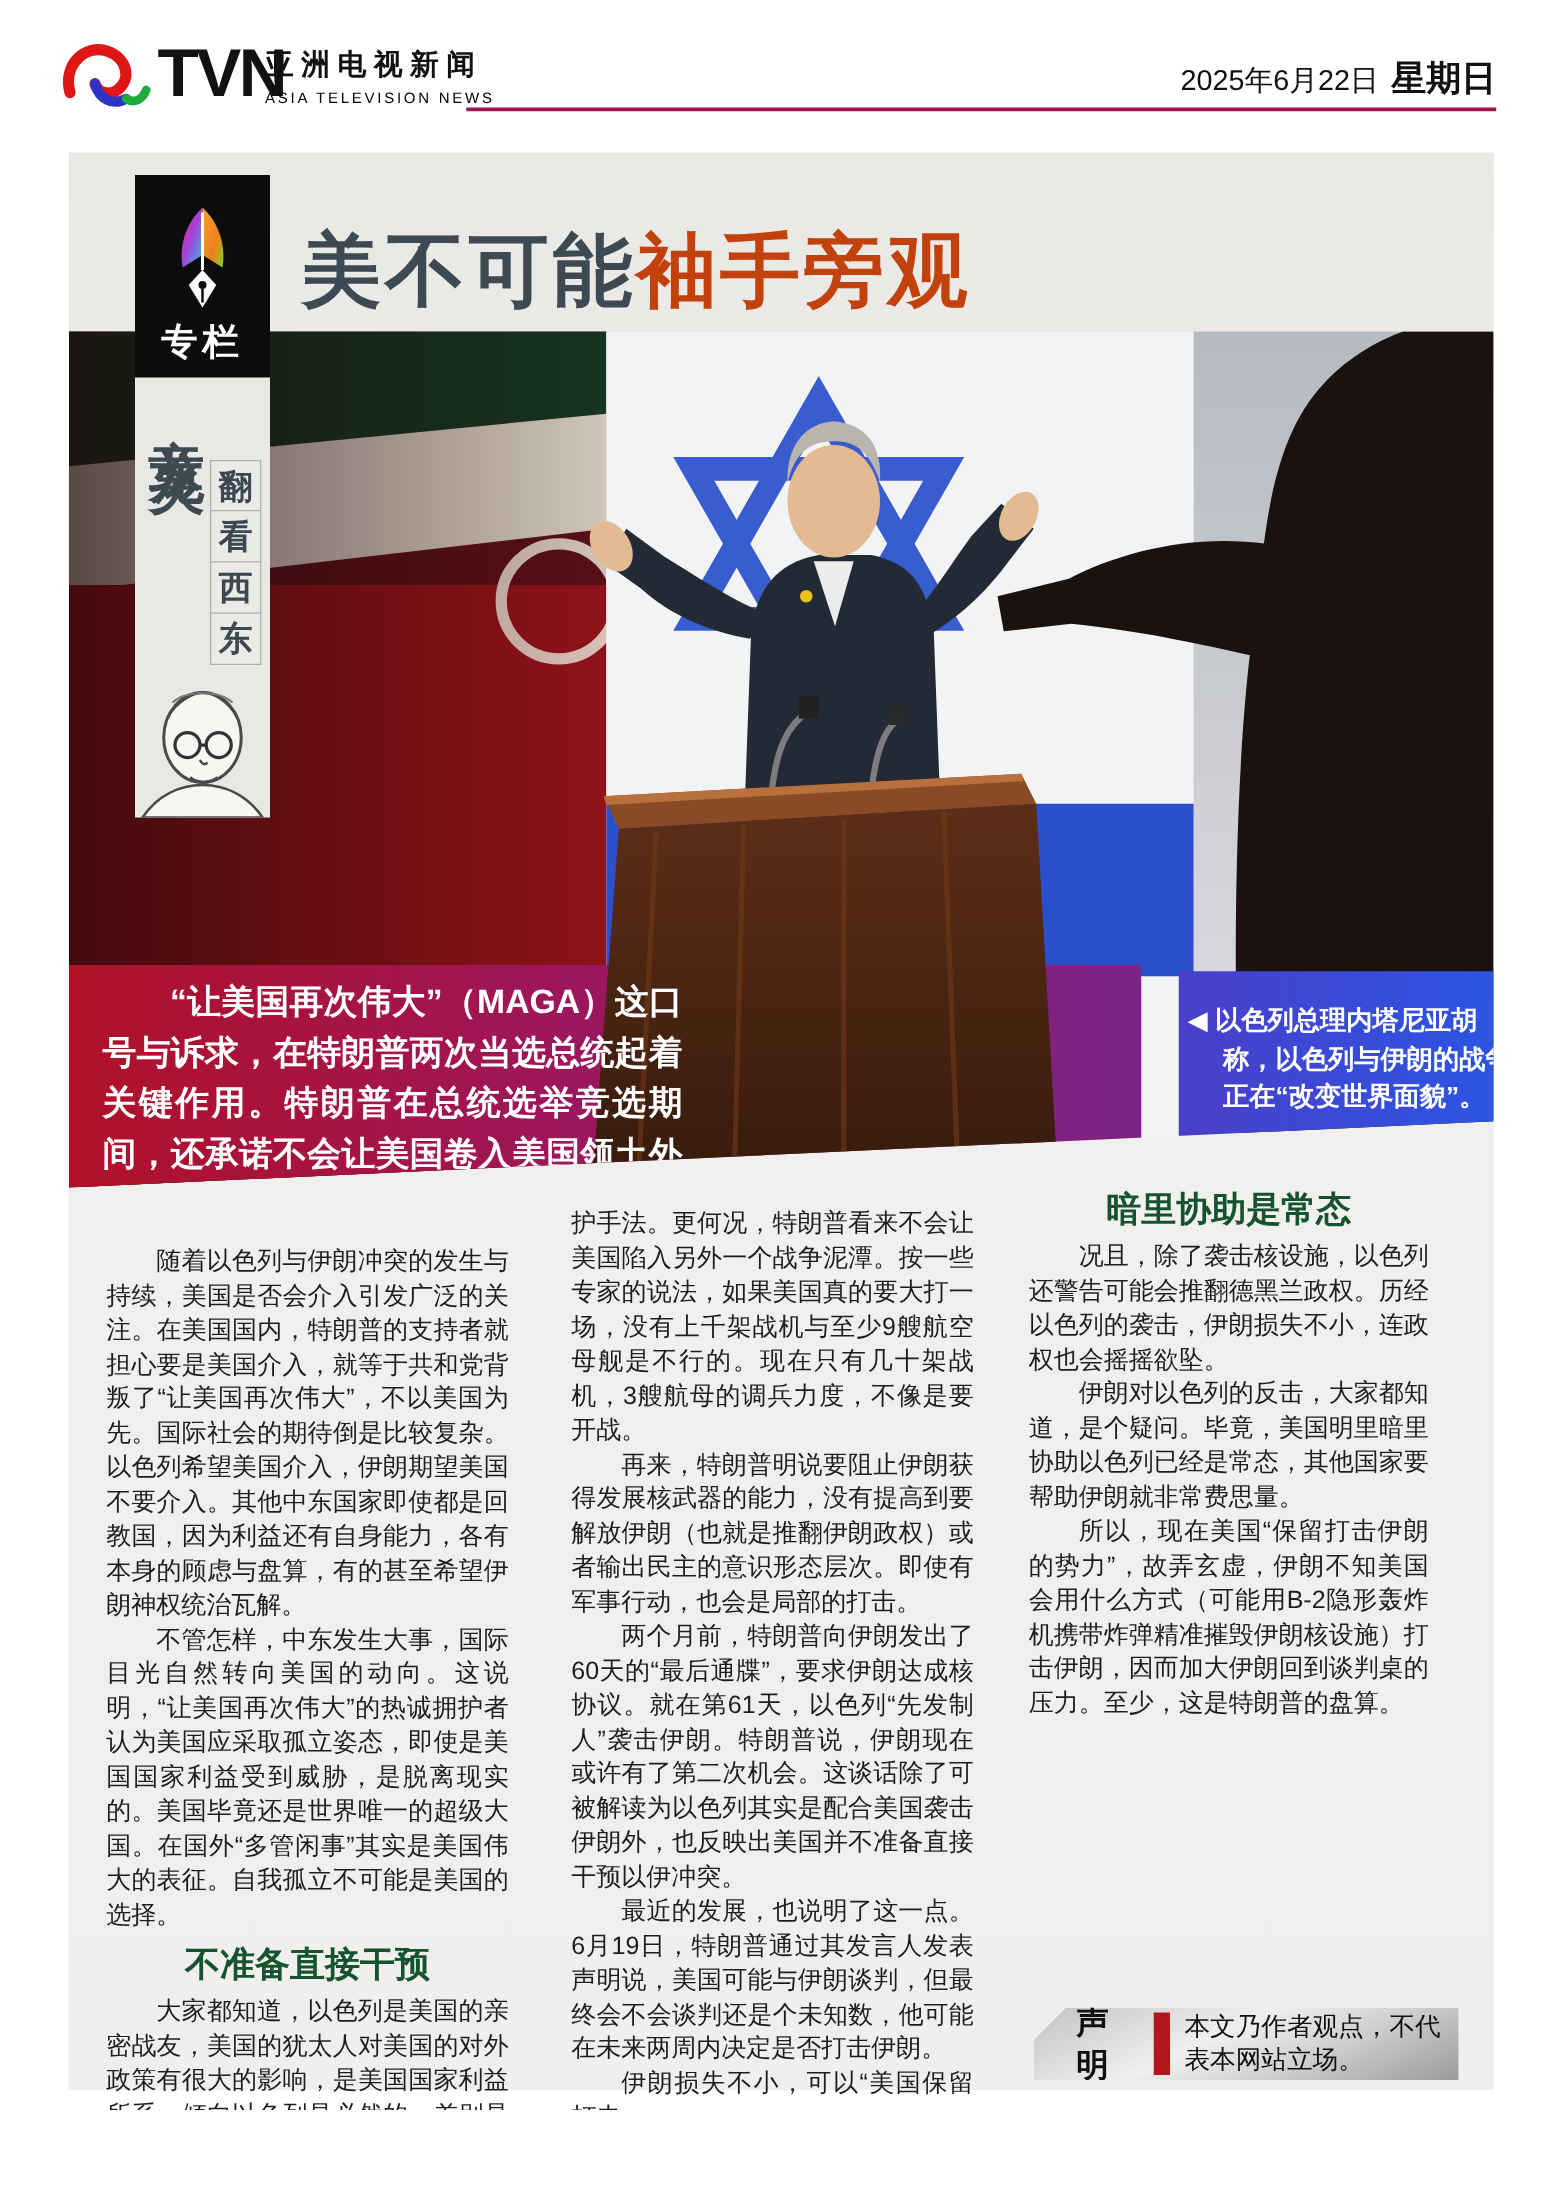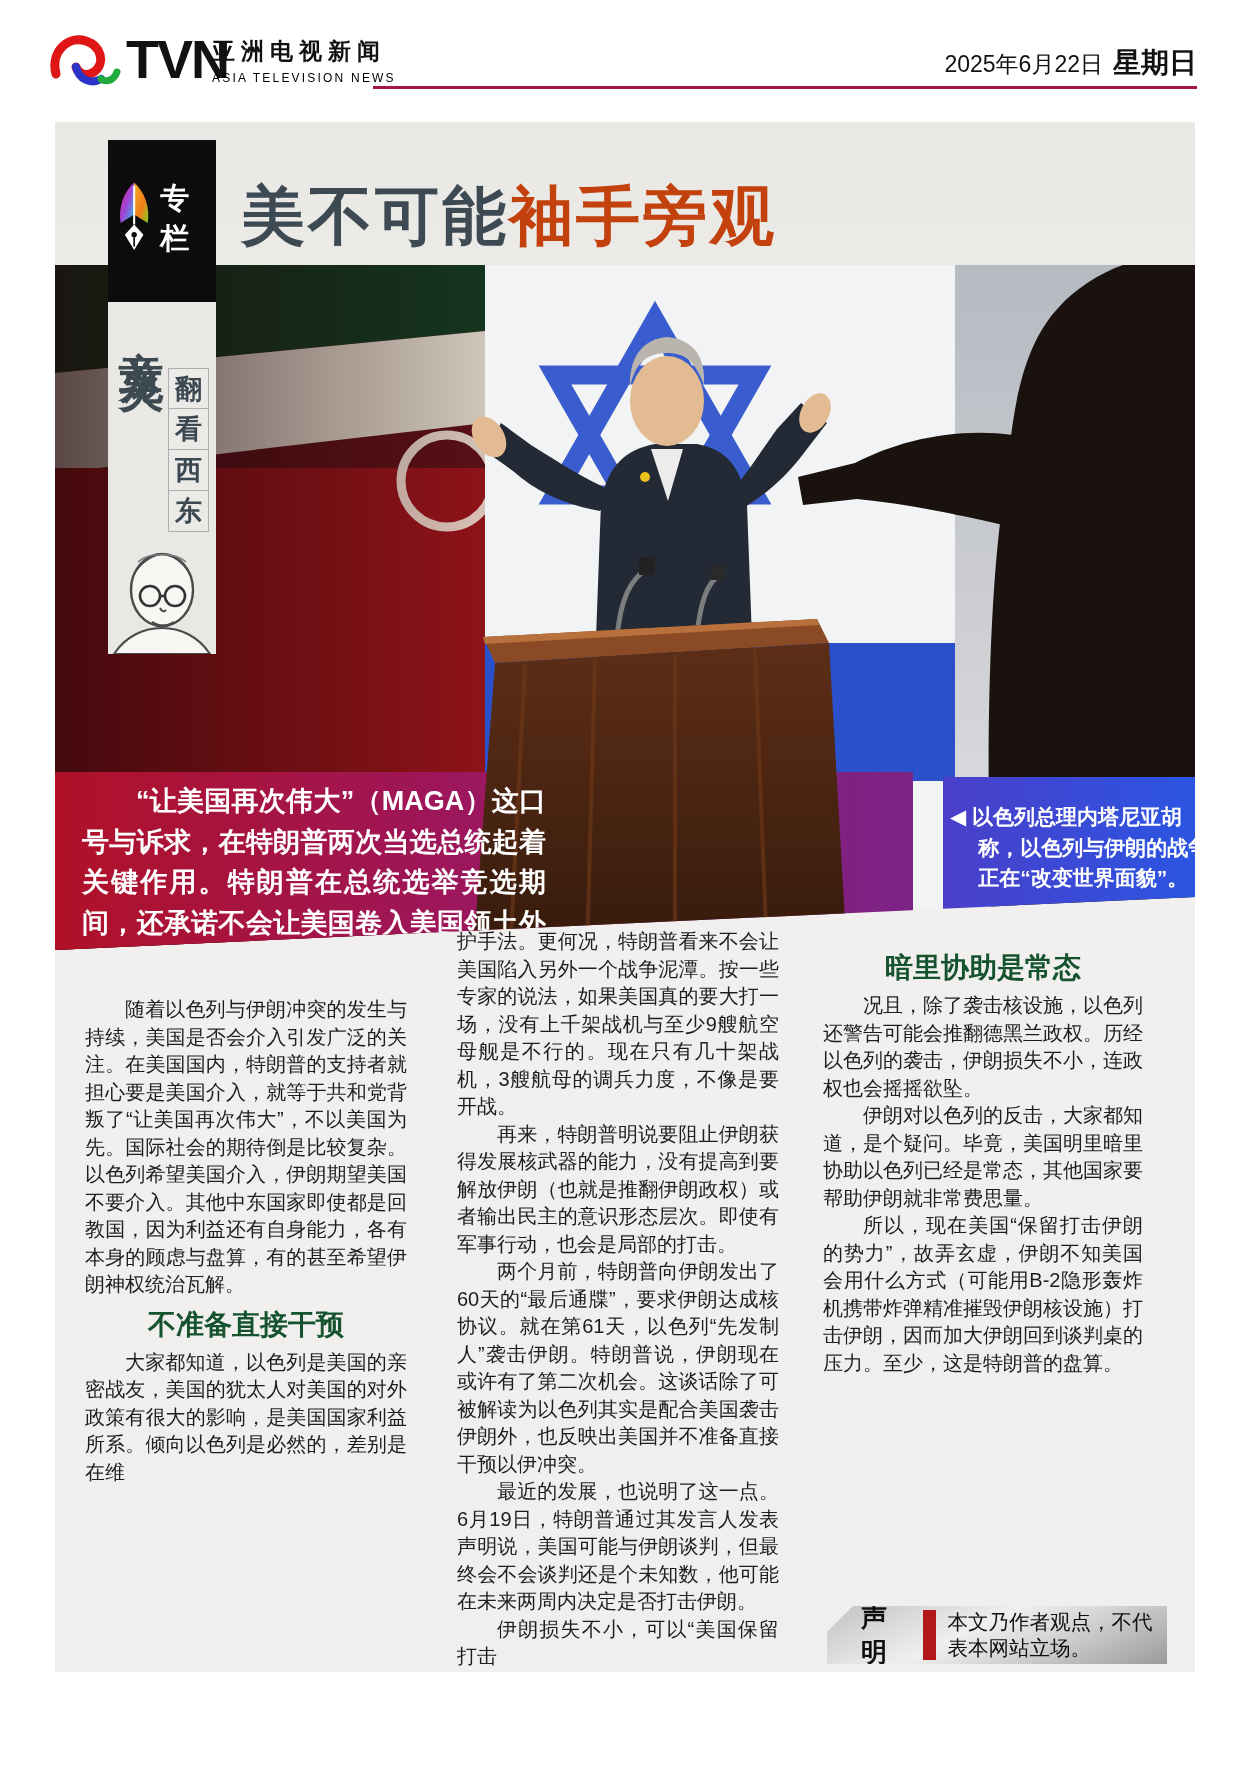--- a/index.html
+++ b/index.html
@@ -23,21 +23,21 @@
               background:linear-gradient(180deg,#e9e8e4 0%,#edecea 18%,#f1f0ee 40%,#f0efed 100%);}
 
   
   .headline{position:absolute;left:241px;top:170px;white-space:nowrap;
             font-size:64px;font-weight:800;letter-spacing:3px;line-height:92px;}
   .headline .h-dark{color:#3d4a54;}
   .headline .h-red{color:#c2410c;}
 
   
   .badge{position:absolute;left:108px;top:140px;width:108px;height:162px;background:#0c0c0c;
-         display:flex;align-items:center;justify-content:flex-end;
+         display:flex;flex-direction:column;align-items:center;justify-content:flex-end;
          padding-bottom:8px;box-sizing:border-box;z-index:6;}
   .badge-label{color:#fff;font-size:29px;font-weight:800;letter-spacing:4px;margin-top:4px;}
   .strip{position:absolute;left:108px;top:302px;width:108px;height:352px;background:#e9e8e4;z-index:6;}
   .author-name{position:absolute;left:8px;top:12px;writing-mode:vertical-rl;text-orientation:upright;
                font-size:45px;font-weight:800;color:#3d4a52;letter-spacing:9px;line-height:50px;}
   .col-grid{position:absolute;left:60px;top:66px;width:41px;}
   .col-cell{width:41px;height:41px;border:1px solid #aab0b2;border-top:none;box-sizing:border-box;
             display:flex;align-items:center;justify-content:center;
             font-size:27px;font-weight:700;color:#3b4851;background:rgba(255,255,255,0.12);}
   .col-cell:first-child{border-top:1px solid #aab0b2;}
@@ -54,21 +54,21 @@
              font-size:21px;font-weight:700;line-height:30.5px;
              text-indent:-1.35em;padding-left:1.35em;z-index:4;}
 
   
   .col{position:absolute;font-size:20px;line-height:27.5px;color:#1d1d20;text-align:justify;z-index:3;}
   .col p{margin:0;text-indent:2em;}
   .col p.cont{text-indent:0;}
   .col h3{margin:9px 0 7px 0;text-align:center;font-size:28px;line-height:34px;
           font-weight:800;color:#14532d;text-indent:0;}
   .col1{left:85px;top:996px;width:322px;}
-  .col2{left:457px;top:928px;width:322px;}
+  .col2{left:457px;top:966px;width:322px;}
   .col3{left:823px;top:942px;width:320px;}
 
   
   .statement{position:absolute;left:827px;top:1606px;width:340px;height:58px;
              background:linear-gradient(155deg,#c2c2c2 0%,#efefee 42%,#d8d8d8 60%,#9b9b9b 100%);
              clip-path:polygon(26px 0,100% 0,100% 100%,0 100%,0 26px);
              display:flex;align-items:center;box-sizing:border-box;padding-left:34px;z-index:5;}
   .statement .s-label{font-size:26px;font-weight:800;color:#0f0f0f;}
   .statement .s-bar{width:13px;height:50px;background:#b2171c;margin:0 12px 0 14px;flex:none;}
   .statement .s-text{font-size:20.5px;line-height:26px;color:#101010;width:240px;}
@@ -243,20 +243,21 @@
       <circle cx="42" cy="58" r="10" fill="none" stroke="#333" stroke-width="2.6"></circle>
       <circle cx="67" cy="58" r="10" fill="none" stroke="#333" stroke-width="2.6"></circle>
       <line x1="52" y1="58" x2="57" y2="58" stroke="#333" stroke-width="2.6"></line>
       <path d="M52 70 C54 74 56 74 58 72" fill="none" stroke="#4a4a4a" stroke-width="2"></path>
       <path d="M44 84 C50 89 60 89 66 84" fill="none" stroke="#4a4a4a" stroke-width="2.4"></path>
     </svg>
   </div>
 
   <div class="col col1">
     <p>随着以色列与伊朗冲突的发生与持续，美国是否会介入引发广泛的关注。在美国国内，特朗普的支持者就担心要是美国介入，就等于共和党背叛了“让美国再次伟大”，不以美国为先。国际社会的期待倒是比较复杂。以色列希望美国介入，伊朗期望美国不要介入。其他中东国家即使都是回教国，因为利益还有自身能力，各有本身的顾虑与盘算，有的甚至希望伊朗神权统治瓦解。</p>
+    <p>不管怎样，中东发生大事，国际目光自然转向美国的动向。这说明，“让美国再次伟大”的热诚拥护者认为美国应采取孤立姿态，即使是美国国家利益受到威胁，是脱离现实的。美国毕竟还是世界唯一的超级大国。在国外“多管闲事”其实是美国伟大的表征。自我孤立不可能是美国的选择。</p>
     <h3>不准备直接干预</h3>
     <p>大家都知道，以色列是美国的亲密战友，美国的犹太人对美国的对外政策有很大的影响，是美国国家利益所系。倾向以色列是必然的，差别是在维</p>
   </div>
 
   <div class="col col2">
     <p class="cont">护手法。更何况，特朗普看来不会让美国陷入另外一个战争泥潭。按一些专家的说法，如果美国真的要大打一场，没有上千架战机与至少9艘航空母舰是不行的。现在只有几十架战机，3艘航母的调兵力度，不像是要开战。</p>
     <p>再来，特朗普明说要阻止伊朗获得发展核武器的能力，没有提高到要解放伊朗（也就是推翻伊朗政权）或者输出民主的意识形态层次。即使有军事行动，也会是局部的打击。</p>
     <p>两个月前，特朗普向伊朗发出了60天的“最后通牒”，要求伊朗达成核协议。就在第61天，以色列“先发制人”袭击伊朗。特朗普说，伊朗现在或许有了第二次机会。这谈话除了可被解读为以色列其实是配合美国袭击伊朗外，也反映出美国并不准备直接干预以伊冲突。</p>
     <p>最近的发展，也说明了这一点。6月19日，特朗普通过其发言人发表声明说，美国可能与伊朗谈判，但最终会不会谈判还是个未知数，他可能在未来两周内决定是否打击伊朗。</p>
     <p>伊朗损失不小，可以“美国保留打击</p>

